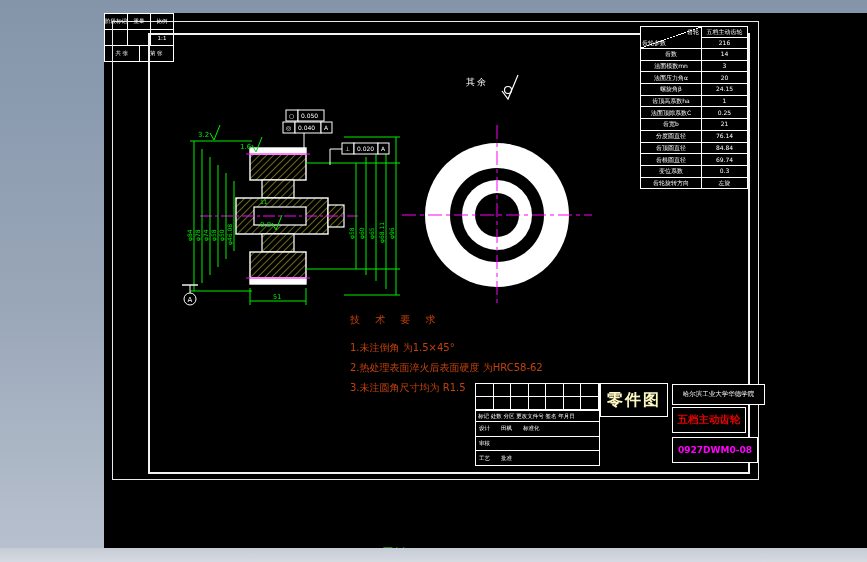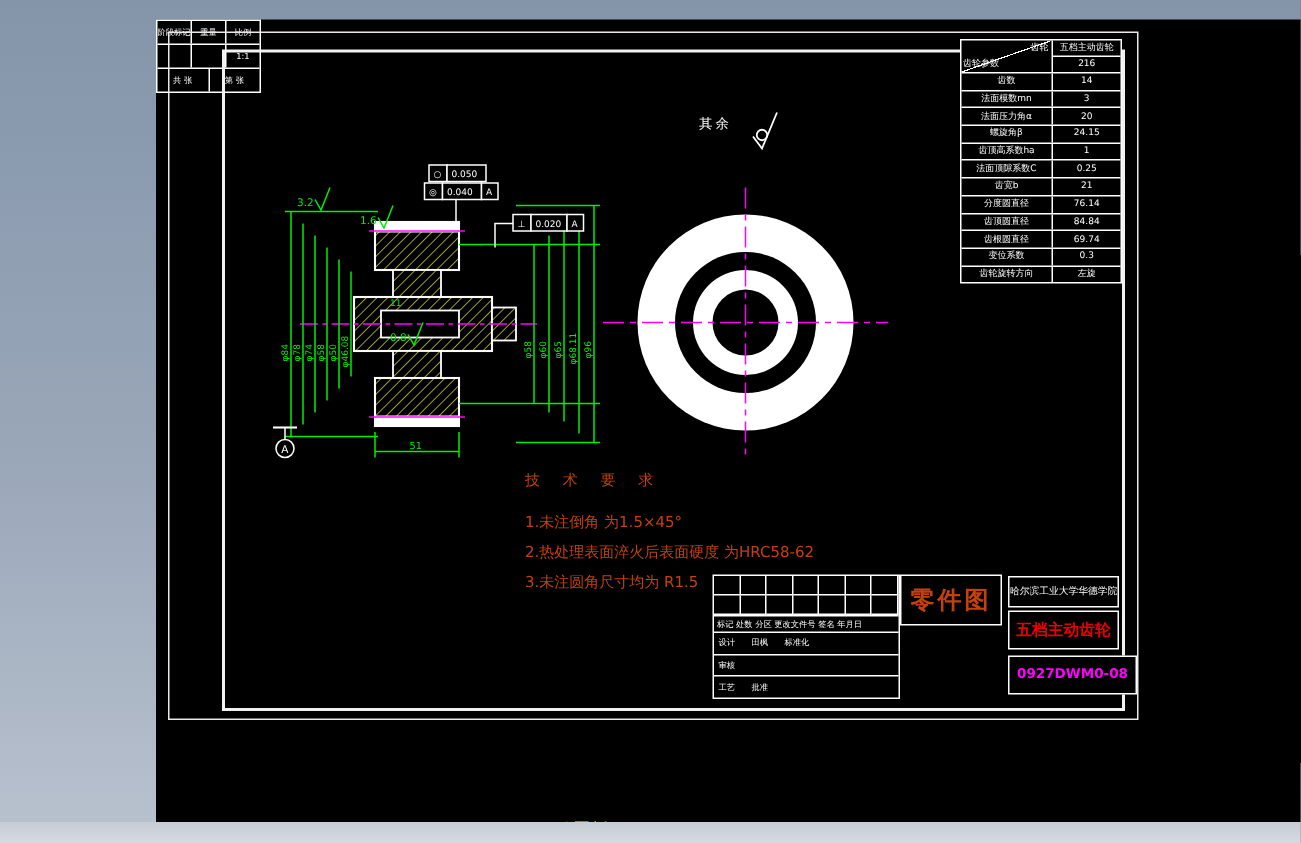--- a/index.html
+++ b/index.html
@@ -43,22 +43,22 @@
   .gt-hright div{flex:1;display:flex;align-items:center;justify-content:center;}
   .gt-hright div:first-child{border-bottom:1px solid #fff;}
   .gt-row{display:flex;height:10.7px;border-bottom:1px solid #fff;}
   .gt-row:last-child{border-bottom:none;}
   .gt-l{width:60px;border-right:1px solid #fff;display:flex;align-items:center;justify-content:center;overflow:hidden;white-space:nowrap;}
   .gt-v{flex:1;display:flex;align-items:center;justify-content:center;overflow:hidden;white-space:nowrap;}
 
   
   .tb-box{position:absolute;background:#000;border:1px solid #fff;box-sizing:border-box;}
   #tb-parttype{left:496px;top:370px;width:68px;height:34px;display:flex;align-items:center;justify-content:center;
-    color:#c2410c;font-size:16px;font-weight:bold;letter-spacing:2px;}
-  #tb-school{left:568px;top:371px;width:74px;height:21px;display:flex;align-items:center;justify-content:center;
+    color:#fef9c3;font-size:16px;font-weight:bold;letter-spacing:2px;}
+  #tb-school{left:568px;top:371px;width:93px;height:21px;display:flex;align-items:center;justify-content:center;
     color:#fff;font-size:6.5px;white-space:nowrap;}
   #tb-name{left:568px;top:394px;width:74px;height:26px;display:flex;align-items:center;justify-content:center;
     color:#e80000;font-size:10.5px;font-weight:bold;white-space:nowrap;}
   #tb-number{left:568px;top:424px;width:86px;height:26px;display:flex;align-items:center;justify-content:center;
     color:#ff00ff;font-size:9px;font-weight:bold;white-space:nowrap;}
   #tb-mid{left:496px;top:406px;width:68px;height:47px;border:1px solid #fff;color:#fff;font-size:5.5px;
     display:flex;flex-direction:column;}
   .tb-mid-row{flex:1;display:flex;border-bottom:1px solid #fff;}
   .tb-mid-row:last-child{border-bottom:none;}
   .tb-mid-row span{flex:1;display:flex;align-items:center;justify-content:center;border-right:1px solid #fff;overflow:hidden;white-space:nowrap;}

